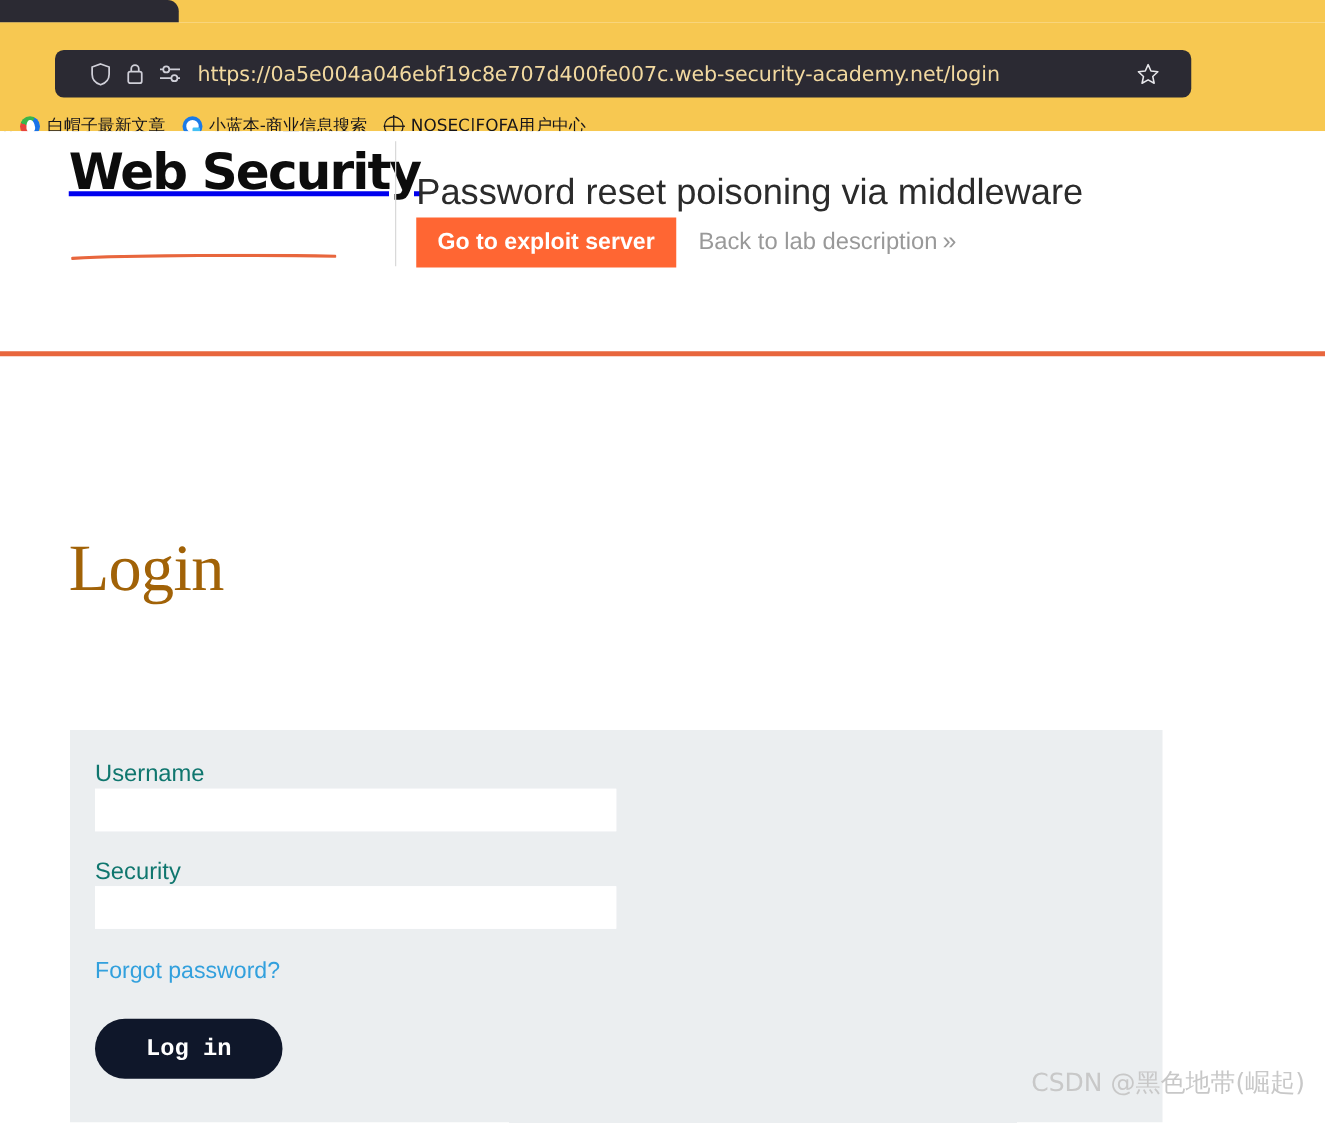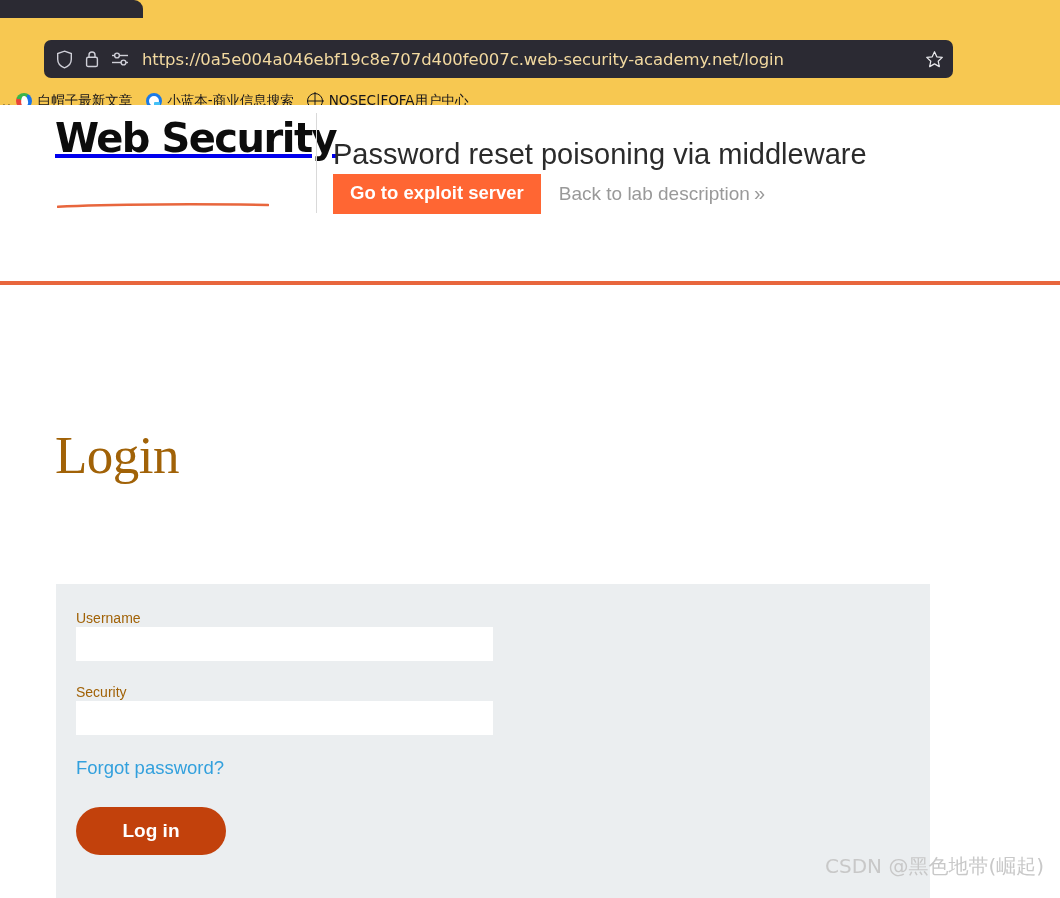--- a/index.html
+++ b/index.html
@@ -41,21 +41,21 @@
   .urlbar {
     position: absolute;
     left: 44px; top: 22px;
     width: 909px;
     height: 38px;
     background: #2b2a33;
     border-radius: 7px;
     display: flex;
     align-items: center;
     box-sizing: border-box;
-    padding: 0 8px;
+    padding: 0 24px;
   }
   .urlbar .icon {
     flex: 0 0 auto;
     width: 24px;
     height: 22px;
     display: flex;
     align-items: center;
     justify-content: center;
     margin-right: 4px;
   }
@@ -288,22 +288,22 @@
     position: absolute;
     left: 56px; top: 299px;
     width: 874px;
     height: 332px;
     background: #ebeef0;
     box-sizing: border-box;
     padding: 25px 0 0 20px;
   }
   .field-label {
     font-family: "Liberation Sans", sans-serif;
-    font-size: 14px;
-    color: #a16207;
+    font-size: 19px;
+    color: #0f766e;
     margin-bottom: 7px;
   }
   .field-input {
     width: 417px;
     height: 34px;
     background: #ffffff;
     border: 1px solid #ffffff;
     box-sizing: border-box;
     display: block;
     outline: none;
@@ -315,25 +315,25 @@
   .forgot-link {
     display: inline-block;
     color: #32a0dd;
     font-size: 18.5px;
     text-decoration: none;
     margin-bottom: 24px;
     cursor: pointer;
   }
   .login-btn {
     display: block;
-    background: #c2410c;
+    background: #0f172a;
     color: #ffffff;
     border: none;
     border-radius: 26px;
-    font-family: Liberation Sans, sans-serif;
+    font-family: Liberation Mono, monospace;
     font-weight: 700;
     font-size: 19px;
     padding: 13px 0;
     width: 150px;
     text-align: center;
     cursor: pointer;
     margin-top: 4px;
   }
 
   

